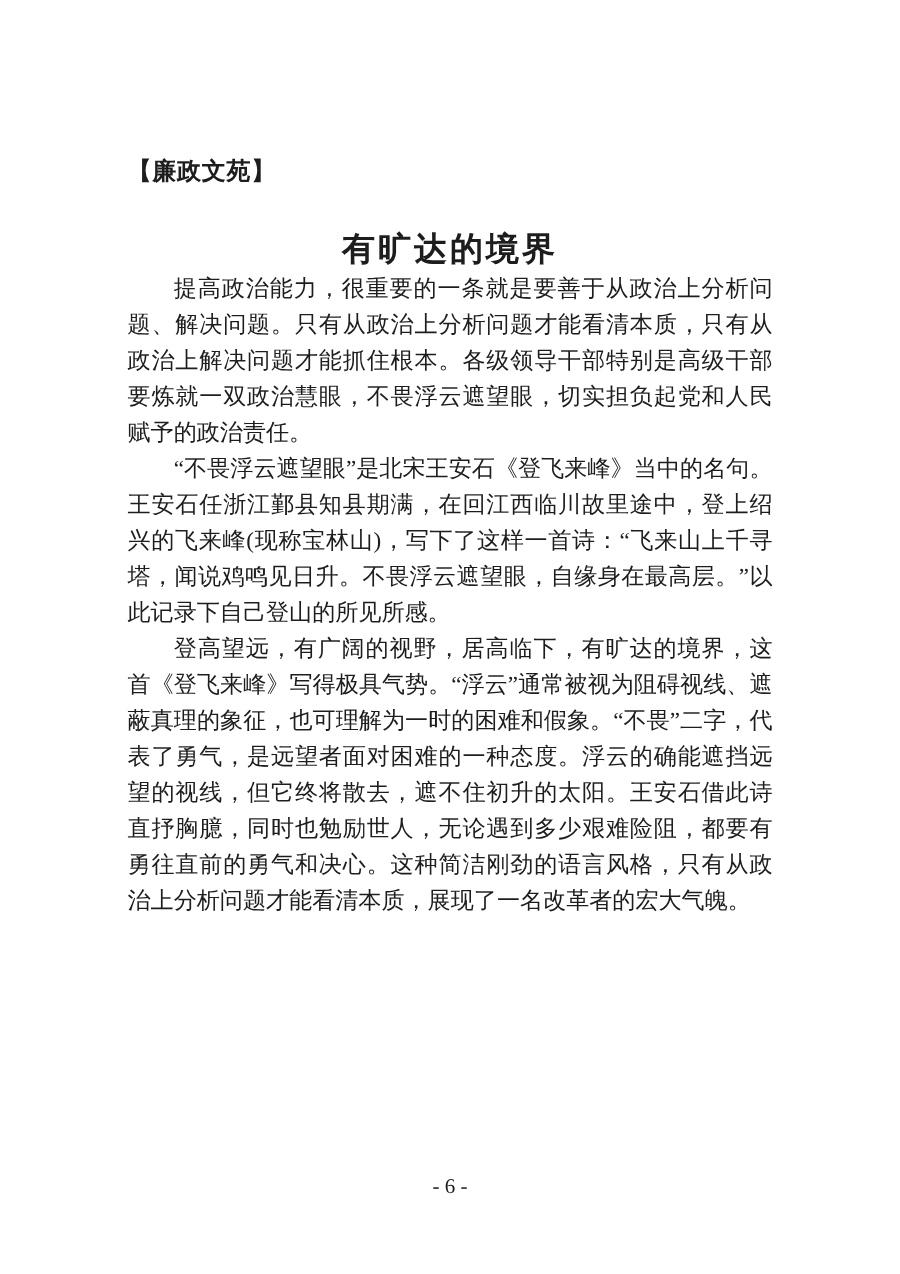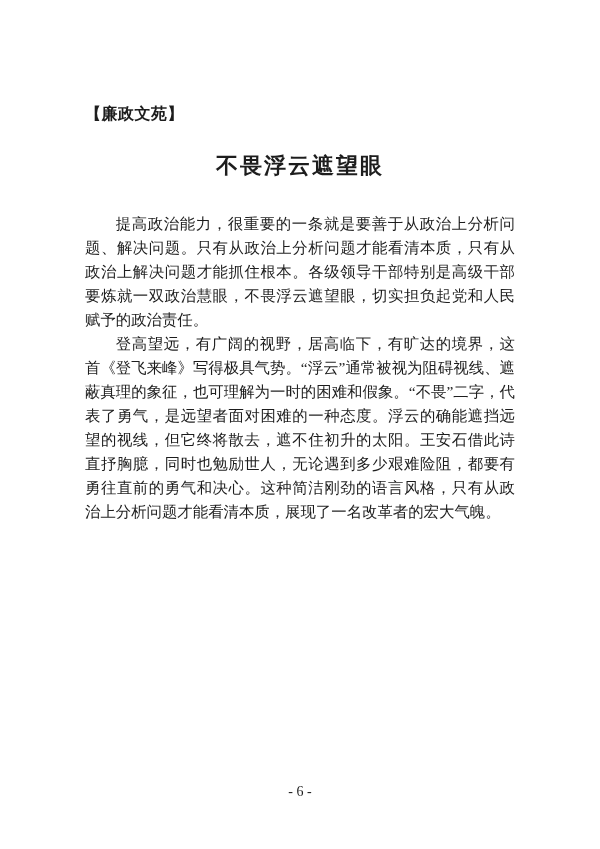--- a/index.html
+++ b/index.html
@@ -24,21 +24,20 @@
     letter-spacing: 0.5px;
   }
   .doc-title {
     margin-top: 26px;
     font-size: 22px;
     font-weight: bold;
     text-align: center;
     letter-spacing: 2px;
   }
   .body-text {
-    margin-top: 31px;
     font-size: 15.4px;
     line-height: 24px;
     text-align: justify;
     text-justify: inter-ideograph;
   }
   .body-text p {
     margin: 0;
     text-indent: 2em;
   }
   .page-number {
@@ -50,21 +49,22 @@
     font-size: 14px;
     color: #1d1d1d;
   }
 </style>
 </head>
 <body>
 
 <div class="page">
   <div class="section-tag">【廉政文苑】</div>
 
-  <div class="doc-title">不畏浮云遮望眼</div>
+  <div class="doc-title">有旷达的境界</div>
 
   <div class="body-text">
     <p>提高政治能力，很重要的一条就是要善于从政治上分析问题、解决问题。只有从政治上分析问题才能看清本质，只有从政治上解决问题才能抓住根本。各级领导干部特别是高级干部要炼就一双政治慧眼，不畏浮云遮望眼，切实担负起党和人民赋予的政治责任。</p>
+    <p>“不畏浮云遮望眼”是北宋王安石《登飞来峰》当中的名句。王安石任浙江鄞县知县期满，在回江西临川故里途中，登上绍兴的飞来峰(现称宝林山)，写下了这样一首诗：“飞来山上千寻塔，闻说鸡鸣见日升。不畏浮云遮望眼，自缘身在最高层。”以此记录下自己登山的所见所感。</p>
     <p>登高望远，有广阔的视野，居高临下，有旷达的境界，这首《登飞来峰》写得极具气势。“浮云”通常被视为阻碍视线、遮蔽真理的象征，也可理解为一时的困难和假象。“不畏”二字，代表了勇气，是远望者面对困难的一种态度。浮云的确能遮挡远望的视线，但它终将散去，遮不住初升的太阳。王安石借此诗直抒胸臆，同时也勉励世人，无论遇到多少艰难险阻，都要有勇往直前的勇气和决心。这种简洁刚劲的语言风格，只有从政治上分析问题才能看清本质，展现了一名改革者的宏大气魄。</p>
   </div>
 
   <div class="page-number">- 6 -</div>
 </div>
 
 </body></html>

